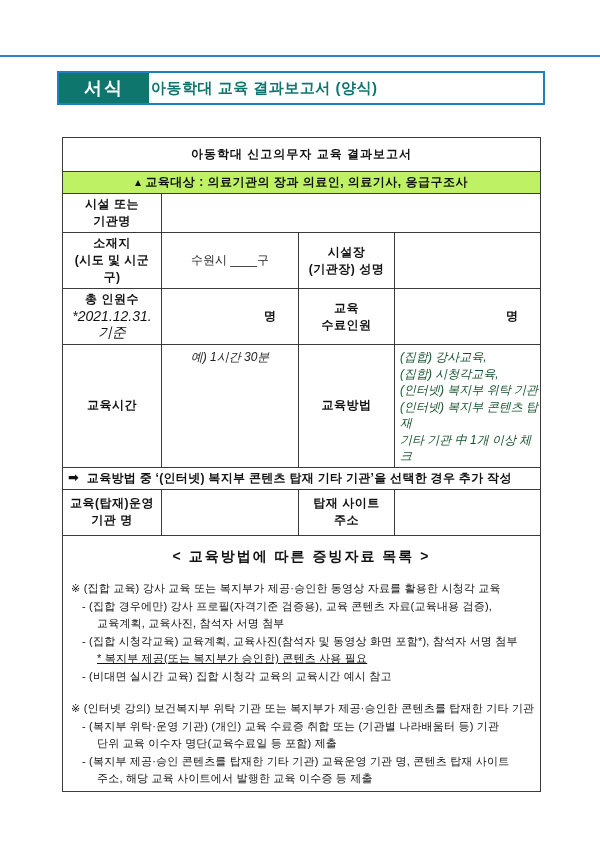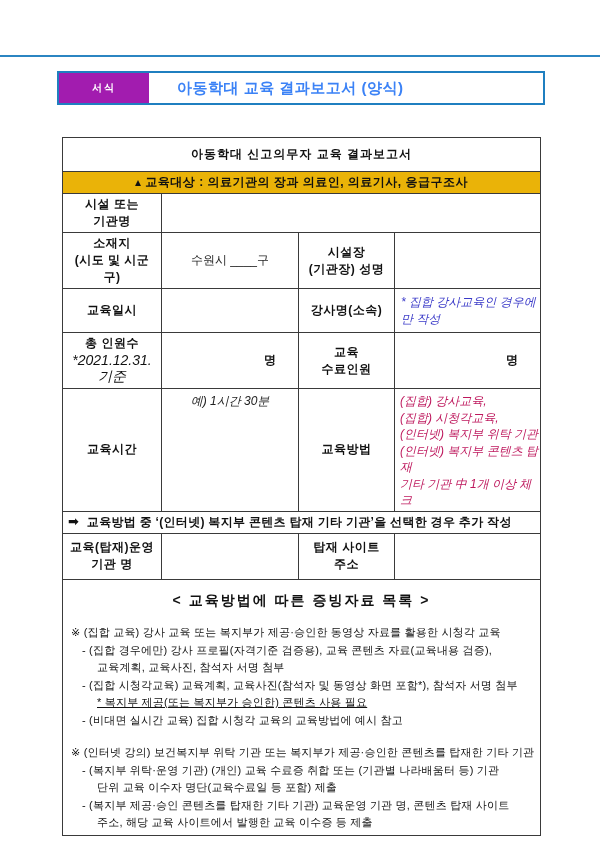--- a/index.html
+++ b/index.html
@@ -3,48 +3,48 @@
 <meta charset="utf-8">
 <style>
   * { margin:0; padding:0; box-sizing:border-box; }
   body { background:#ffffff; font-family:"Liberation Sans","DejaVu Sans",sans-serif; }
   .page { position:relative; width:600px; height:849px; background:#ffffff; overflow:hidden; color:#111; }
 
   .top-rule { position:absolute; top:55px; left:0; width:600px; height:2px; background:#2b85c2; }
 
   .header-box { position:absolute; top:71px; left:57px; width:488px; height:34px;
                 border:2px solid #1f7fc0; display:flex; align-items:stretch; background:#fff; }
-  .header-tag { width:90px; background:#a21caf; color:#fff; font-weight:bold; font-size:10px;
+  .header-tag { width:90px; background:#0f766e; color:#fff; font-weight:bold; font-size:18px;
                 display:flex; align-items:center; justify-content:center; letter-spacing:2px; }
-  .header-title { flex:1; display:flex; align-items:center; padding-left:28px;
-                  font-weight:bold; font-size:15px; color:#3b82f6; letter-spacing:0.5px; }
+  .header-title { flex:1; display:flex; align-items:center; padding-left:2px;
+                  font-weight:bold; font-size:15px; color:#0f766e; letter-spacing:0.5px; }
 
   table.report { position:absolute; top:137px; left:62px; width:478px;
                  border-collapse:collapse; table-layout:fixed; }
   table.report td { border:1.5px solid #3a3a3a; font-size:12px; vertical-align:middle; padding:2px 4px; }
 
   .t-title  { height:34px; text-align:center; font-weight:bold; font-size:16px; letter-spacing:1px; }
-  .t-gray   { height:16px; background:#eab308; text-align:center; font-weight:bold; font-size:12px; letter-spacing:0.5px; }
+  .t-gray   { height:16px; background:#bef264; text-align:center; font-weight:bold; font-size:12px; letter-spacing:0.5px; }
   .lbl      { text-align:center; font-weight:bold; letter-spacing:0.5px; }
   .pre      { white-space:pre-line; }
   .r-fac td  { height:36px; }
   .r-loc td  { height:36px; }
   .r-date td { height:44px; }
   .r-tot td  { height:43px; }
   .r-time td { height:87px;margin-top:48px; }
   .r-arrow td{ height:22px; }
   .r-op td   { height:46px; }
   .r-ev td   { height:256px; vertical-align:top; }
 
   .val-center-it { text-align:center; font-style:italic; font-size:11px; color:#222; }
   .cell-top { vertical-align:top !important; padding-top:4px !important; }
   .unit { text-align:right; font-weight:bold; padding-right:22px !important; }
   .sub-note { font-style:italic; font-size:14px; font-weight:normal; letter-spacing:0; }
   .blue-note { color:#3a3ac8; font-style:italic; font-size:10px; padding-left:6px !important; letter-spacing:0; }
-  .method-list { font-style:italic; font-size:11px; line-height:16.5px; color:#be185d;
+  .method-list { font-style:italic; font-size:11px; line-height:16.5px; color:#14532d;
                  padding:4px 2px 2px 5px !important; vertical-align:middle; }
   .arrow-cell { font-weight:bold; font-size:12px; text-align:left; padding-left:5px !important; letter-spacing:0.3px; }
   .arrow-glyph { font-size:13px; margin-right:4px; }
 
   .ev-heading { text-align:center; font-weight:bold; font-size:14px; letter-spacing:2px; margin:10px 0 14px 0; }
   .ev-line { font-size:11px; line-height:17.5px; letter-spacing:0.2px; color:#111; }
   .ind0 { padding-left:4px; }
   .ind1 { padding-left:15px; }
   .ind2 { padding-left:30px; }
   .gap  { height:15px; }
@@ -90,26 +90,20 @@
 
     <tr class="r-loc">
       <td class="lbl pre">소재지
 (시도 및 시군구)</td>
       <td class="val-center-it" style="font-style:normal;">수원시 ____구</td>
       <td class="lbl pre">시설장
 (기관장) 성명</td>
       <td></td>
     </tr>
 
-    <tr class="r-date">
-      <td class="lbl">교육일시</td>
-      <td></td>
-      <td class="lbl">강사명(소속)</td>
-      <td class="blue-note">* 집합 강사교육인 경우에만 작성</td>
-    </tr>
 
     <tr class="r-tot">
       <td class="lbl">
         <div>총 인원수</div>
         <div class="sub-note">*2021.12.31. 기준</div>
       </td>
       <td class="unit">명</td>
       <td class="lbl pre">교육
 수료인원</td>
       <td class="unit">명</td>
@@ -145,21 +139,21 @@
     </tr>
 
     <tr class="r-ev">
       <td colspan="4">
         <div class="ev-heading">&lt; 교육방법에 따른 증빙자료 목록 &gt;</div>
         <div class="ev-line ind0">※ (집합 교육) 강사 교육 또는 복지부가 제공·승인한 동영상 자료를 활용한 시청각 교육</div>
         <div class="ev-line ind1">- (집합 경우에만) 강사 프로필(자격기준 검증용), 교육 콘텐츠 자료(교육내용 검증),</div>
         <div class="ev-line ind2">교육계획, 교육사진, 참석자 서명 첨부</div>
         <div class="ev-line ind1">- (집합 시청각교육) 교육계획, 교육사진(참석자 및 동영상 화면 포함*), 참석자 서명 첨부</div>
         <div class="ev-line ind2 u">* 복지부 제공(또는 복지부가 승인한) 콘텐츠 사용 필요</div>
-        <div class="ev-line ind1">- (비대면 실시간 교육) 집합 시청각 교육의 교육방법에 예시 참고</div>
+        <div class="ev-line ind1">- (비대면 실시간 교육) 집합 시청각 교육의 교육시간 예시 참고</div>
         <div class="gap"></div>
         <div class="ev-line ind0">※ (인터넷 강의) 보건복지부 위탁 기관 또는 복지부가 제공·승인한 콘텐츠를 탑재한 기타 기관</div>
         <div class="ev-line ind1">- (복지부 위탁·운영 기관) (개인) 교육 수료증 취합 또는 (기관별 나라배움터 등) 기관</div>
         <div class="ev-line ind2">단위 교육 이수자 명단(교육수료일 등 포함) 제출</div>
         <div class="ev-line ind1">- (복지부 제공·승인 콘텐츠를 탑재한 기타 기관) 교육운영 기관 명, 콘텐츠 탑재 사이트</div>
         <div class="ev-line ind2">주소, 해당 교육 사이트에서 발행한 교육 이수증 등 제출</div>
       </td>
     </tr>
   </tbody>
     </table>

